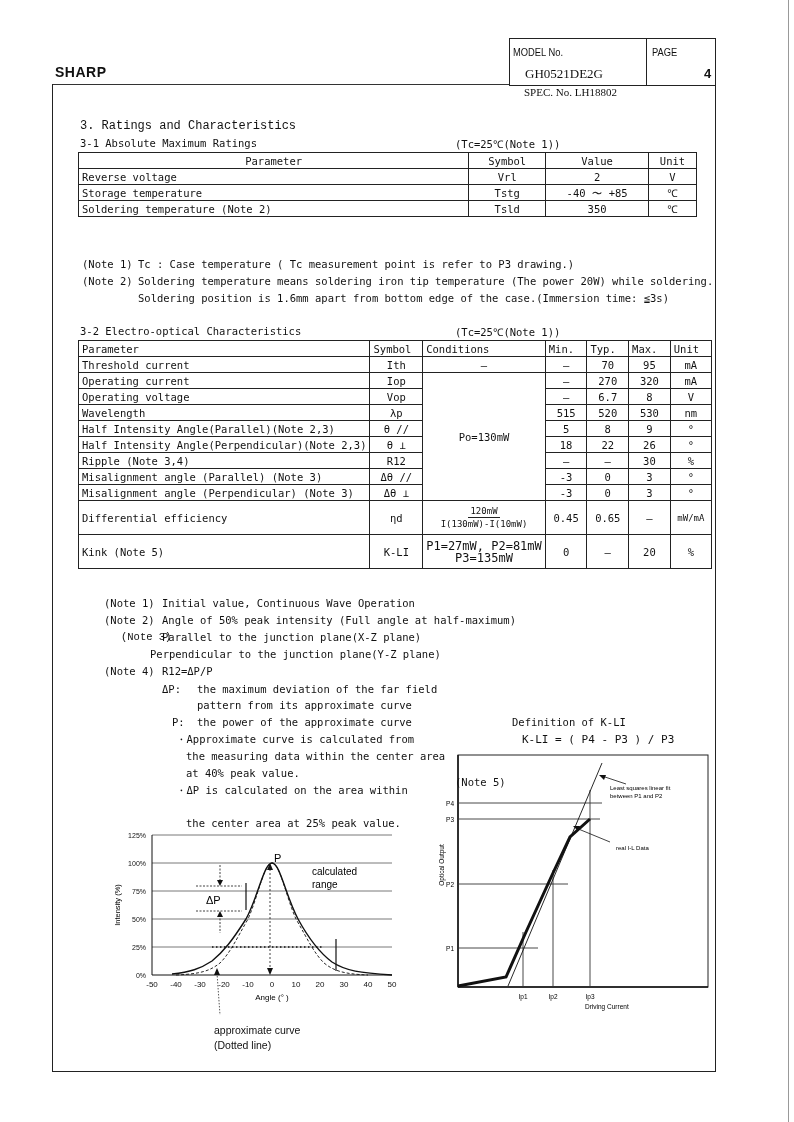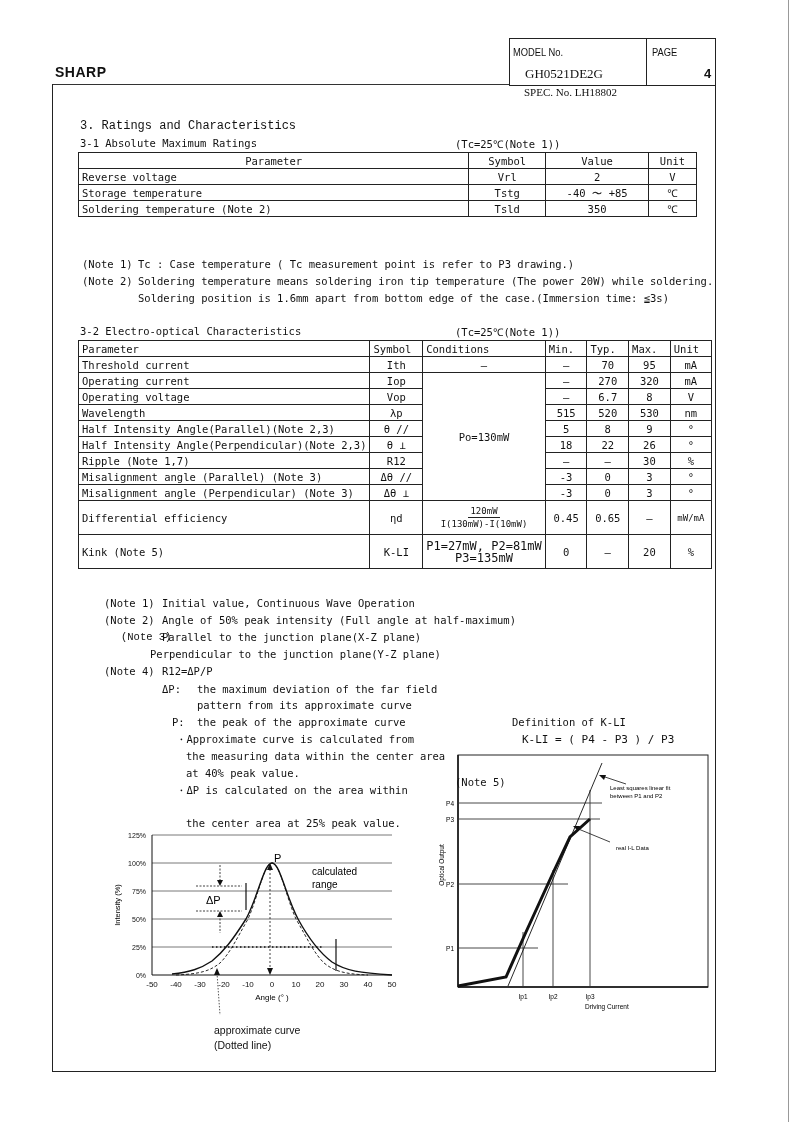--- a/index.html
+++ b/index.html
@@ -167,21 +167,21 @@
   </tr>
   <tr>
     <td>Half Intensity Angle(Perpendicular)(Note 2,3)</td>
     <td class="c">θ ⊥</td>
     <td class="c">18</td>
     <td class="c">22</td>
     <td class="c">26</td>
     <td class="c">°</td>
   </tr>
   <tr>
-    <td>Ripple (Note 1,7)</td>
+    <td>Ripple (Note 3,4)</td>
     <td class="c">R12</td>
     <td class="c">–</td>
     <td class="c">–</td>
     <td class="c">30</td>
     <td class="c">%</td>
   </tr>
   <tr>
     <td>Misalignment angle (Parallel) (Note 3)</td>
     <td class="c">Δθ //</td>
     <td class="c">-3</td>
@@ -231,21 +231,21 @@
 <div class="abs note-row" style="left:121px;top:631px;font-family:Liberation Mono, monospace;">(Note 3)</div>
 <div class="abs note-row" style="left:162px;top:631px;">Parallel to the junction plane(X-Z plane)</div>
 <div class="abs note-row" style="left:150px;top:648px;">Perpendicular to the junction plane(Y-Z plane)</div>
 <div class="abs note-row" style="left:104px;top:665px;">(Note 4)</div>
 <div class="abs note-row" style="left:162px;top:665px;">R12=ΔP/P</div>
 
 <div class="abs note-row" style="left:162px;top:683px;">ΔP:</div>
 <div class="abs note-row" style="left:197px;top:683px;">the maximum deviation of the far field</div>
 <div class="abs note-row" style="left:197px;top:699px;">pattern from its approximate curve</div>
 <div class="abs note-row" style="left:172px;top:716px;">P:</div>
-<div class="abs note-row" style="left:197px;top:716px;">the peak of the approximate curve</div>
+<div class="abs note-row" style="left:197px;top:716px;">the power of the approximate curve</div>
 <div class="abs note-row" style="left:176px;top:733px;">・Approximate curve is calculated from</div>
 <div class="abs note-row" style="left:186px;top:750px;">the measuring data within the center area</div>
 <div class="abs note-row" style="left:186px;top:767px;">at 40% peak value.</div>
 <div class="abs note-row" style="left:176px;top:784px;">・ΔP is calculated on the area within</div>
 <div class="abs note-row" style="left:186px;top:801px;margin-top:16px;">the center area at 25% peak value.</div>
 
 <div class="abs note-row" style="left:455px;top:752px;margin-top:24px;">(Note 5)</div>
 <div class="abs note-row" style="left:512px;top:716px;">Definition of K-LI</div>
 <div class="abs note-row" style="left:522px;top:733px;font-size:11px;">K-LI = ( P4 - P3 ) / P3</div>
 

